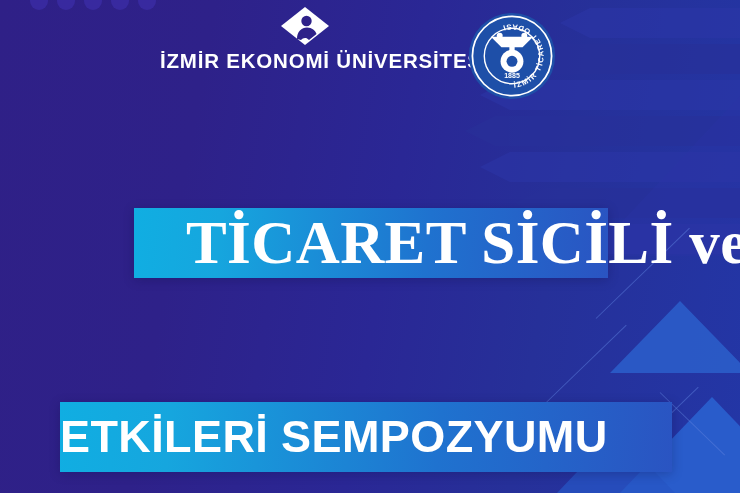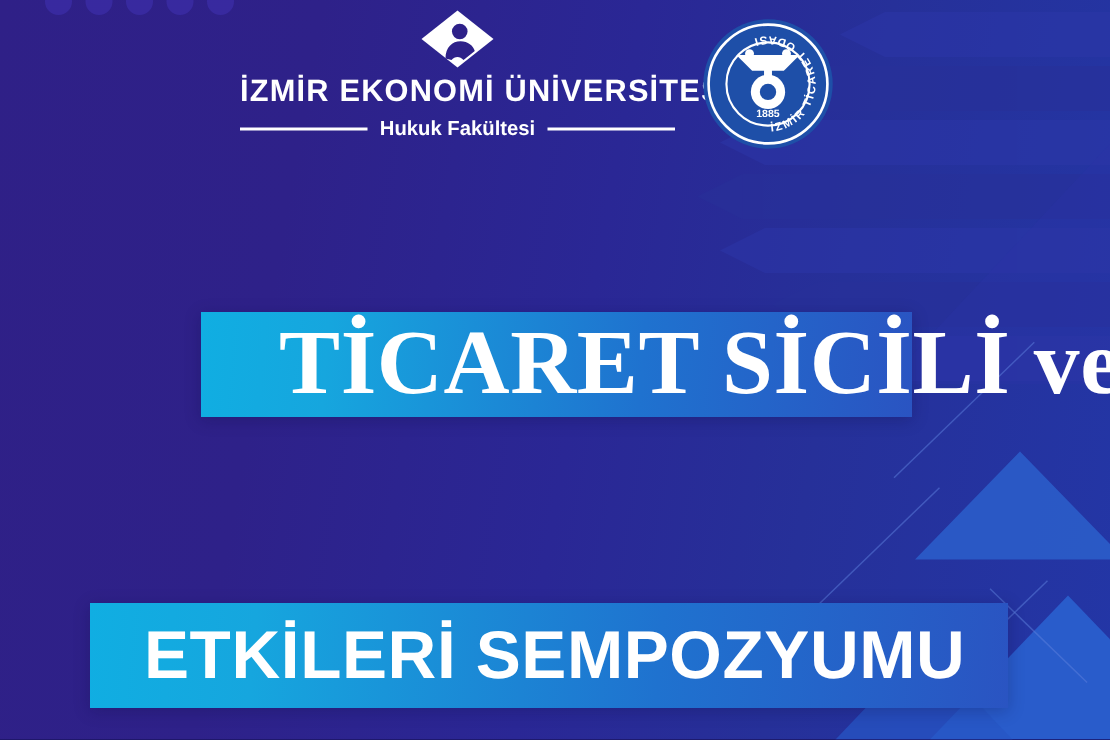--- a/index.html
+++ b/index.html
@@ -47,21 +47,21 @@
   .band{position:absolute;height:70px;display:flex;align-items:center;
     background:linear-gradient(95deg,#10aee2 0%,#16a6de 18%,#1f72cf 62%,#2a54c2 100%);
     box-shadow:0 2px 10px rgba(10,10,60,.25);}
   .band span{color:#ffffff;font-weight:bold;white-space:nowrap;}
 
   .band.b1{left:134px;top:208px;width:474px;}
   .band.b1 span{font-size:61px;letter-spacing:.4px;padding-left:52px;font-family:Liberation Serif, serif;}
   .band.b2{left:76px;top:305px;width:592px;}
   .band.b2 span{font-size:45px;letter-spacing:.4px;padding-left:26px;}
   .band.b3{left:60px;top:402px;width:612px;}
-  .band.b3 span{font-size:45px;letter-spacing:.4px;padding-left:36px;}
+  .band.b3 span{font-size:45px;letter-spacing:.4px;}
 </style>
 </head>
 <body>
 
 <div id="poster">
 
   <div class="decor">
 
     <div class="dots">
       <i></i>
@@ -99,25 +99,20 @@
   <div class="header">
 
     <div class="uni">
       <svg class="uni-mark" viewBox="0 0 52 40">
         <path d="M26 1 L50 20 L26 39 L2 20 Z" fill="#ffffff"></path>
         <circle cx="27.5" cy="15" r="5.2" fill="#2e2189"></circle>
         <path d="M18 33 C18 25.5 22.5 21.5 28 21.5 C33 21.5 36.5 24.5 37.5 28
                  L30 34 C27.5 31 24 31.5 22 34 Z" fill="#2e2189"></path>
       </svg>
       <div class="uni-name">İZMİR EKONOMİ ÜNİVERSİTESİ</div>
-      <div class="uni-sub">
-        <div class="rule"></div>
-        <div class="txt">Hukuk Fakültesi</div>
-        <div class="rule"></div>
-      </div>
     </div>
 
     <svg class="ito" viewBox="0 0 100 100">
       <defs>
         <path id="ringpath" d="M 50,50 m -36,0 a 36,36 0 1,0 72,0 a 36,36 0 1,0 -72,0"></path>
       </defs>
       <circle cx="50" cy="50" r="49" fill="#1e4fa8"></circle>
       <circle cx="50" cy="50" r="45" fill="none" stroke="#ffffff" stroke-width="2"></circle>
       <circle cx="50" cy="50" r="31.5" fill="none" stroke="#ffffff" stroke-width="1.6"></circle>
 

